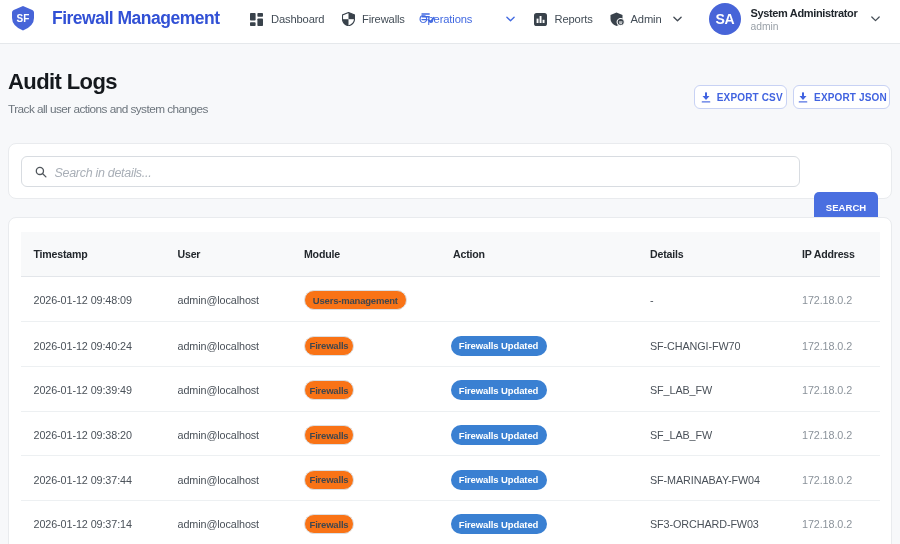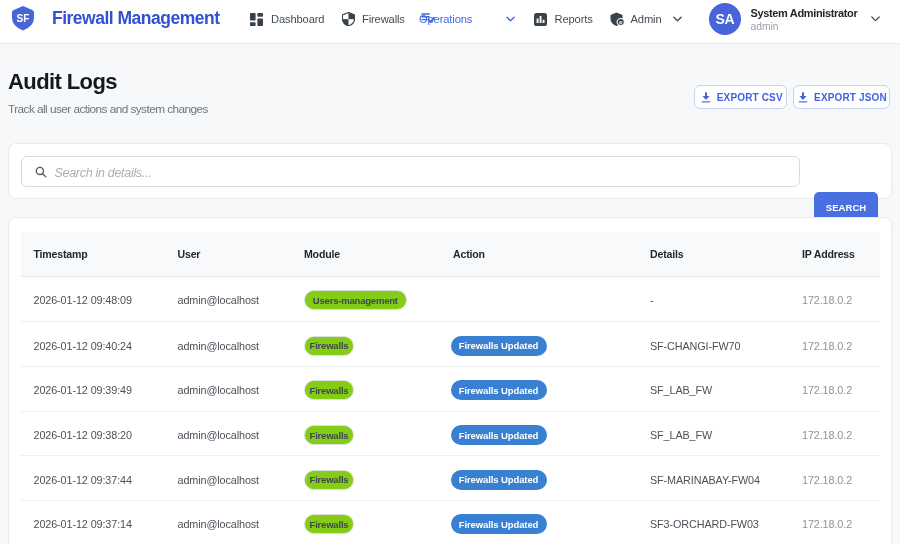--- a/index.html
+++ b/index.html
@@ -26,21 +26,21 @@
 .placeholder { margin-left:8px; margin-top:2px; font-size:12.5px; letter-spacing:-0.3px; color:#a9afb7; }
 .sbtn { left:814px; top:156px; width:64px; height:30px; background:#4a6fe0; border-radius:5px; color:#fff; font-size:9.5px; font-weight:bold; letter-spacing:0.05px; display:flex; align-items:center; justify-content:center;margin-top:36px; }
 
 .tcard { left:8px; top:217px; width:884px; height:345px; }
 .thead { left:20.5px; top:232px; width:859.5px; height:44.5px; background:#f8f9fa; border-bottom:1px solid #e3e6ea;text-align:center; }
 .th { position:absolute; font-size:10.6px; letter-spacing:-0.2px; font-weight:bold; color:#23282d; top:50%; transform:translateY(-50%); }
 .row { left:20.5px; width:859.5px; height:44.7px; }
 .row.bt { border-top:1px solid #edf0f2; }
 .td { position:absolute; font-size:10.8px; letter-spacing:-0.1px; color:#4a5159; top:calc(50% + 1.6px); transform:translateY(-50%); }
 .td.ip { color:#8b939b; }
-.pill { position:absolute; left:283.5px; top:calc(50% + 1.6px); transform:translateY(-50%); height:20px; border:1px solid #dce0e4; border-radius:10.5px; background:#84cc16; color:#40474e; font-size:9.5px; font-weight:bold; letter-spacing:-0.2px; display:flex; align-items:center; justify-content:center; }
+.pill { position:absolute; left:283.5px; top:calc(50% + 1.6px); transform:translateY(-50%); height:20px; border:1px solid #dce0e4; border-radius:10.5px; background:#f97316; color:#40474e; font-size:9.5px; font-weight:bold; letter-spacing:-0.2px; display:flex; align-items:center; justify-content:center; }
 .badge { position:absolute; top:calc(50% + 1.6px); transform:translateY(-50%); height:20px; border-radius:10px; color:#fff; font-size:9.5px; letter-spacing:-0.1px; font-weight:bold; display:flex; align-items:center; justify-content:center; }
 .badge.blue { left:430px; width:96px; background:#3a80d2; }
 .badge.green { left:432.5px; width:140px; height:21px; background:#34a538; }
 
 .c1 { left:13px; } .c2 { left:157px; } .c3 { left:283.5px; } .c5 { left:629.5px; } .c6 { left:781.5px; }
 </style>
 </head>
 <body>
 
 <div class="nav"></div>

